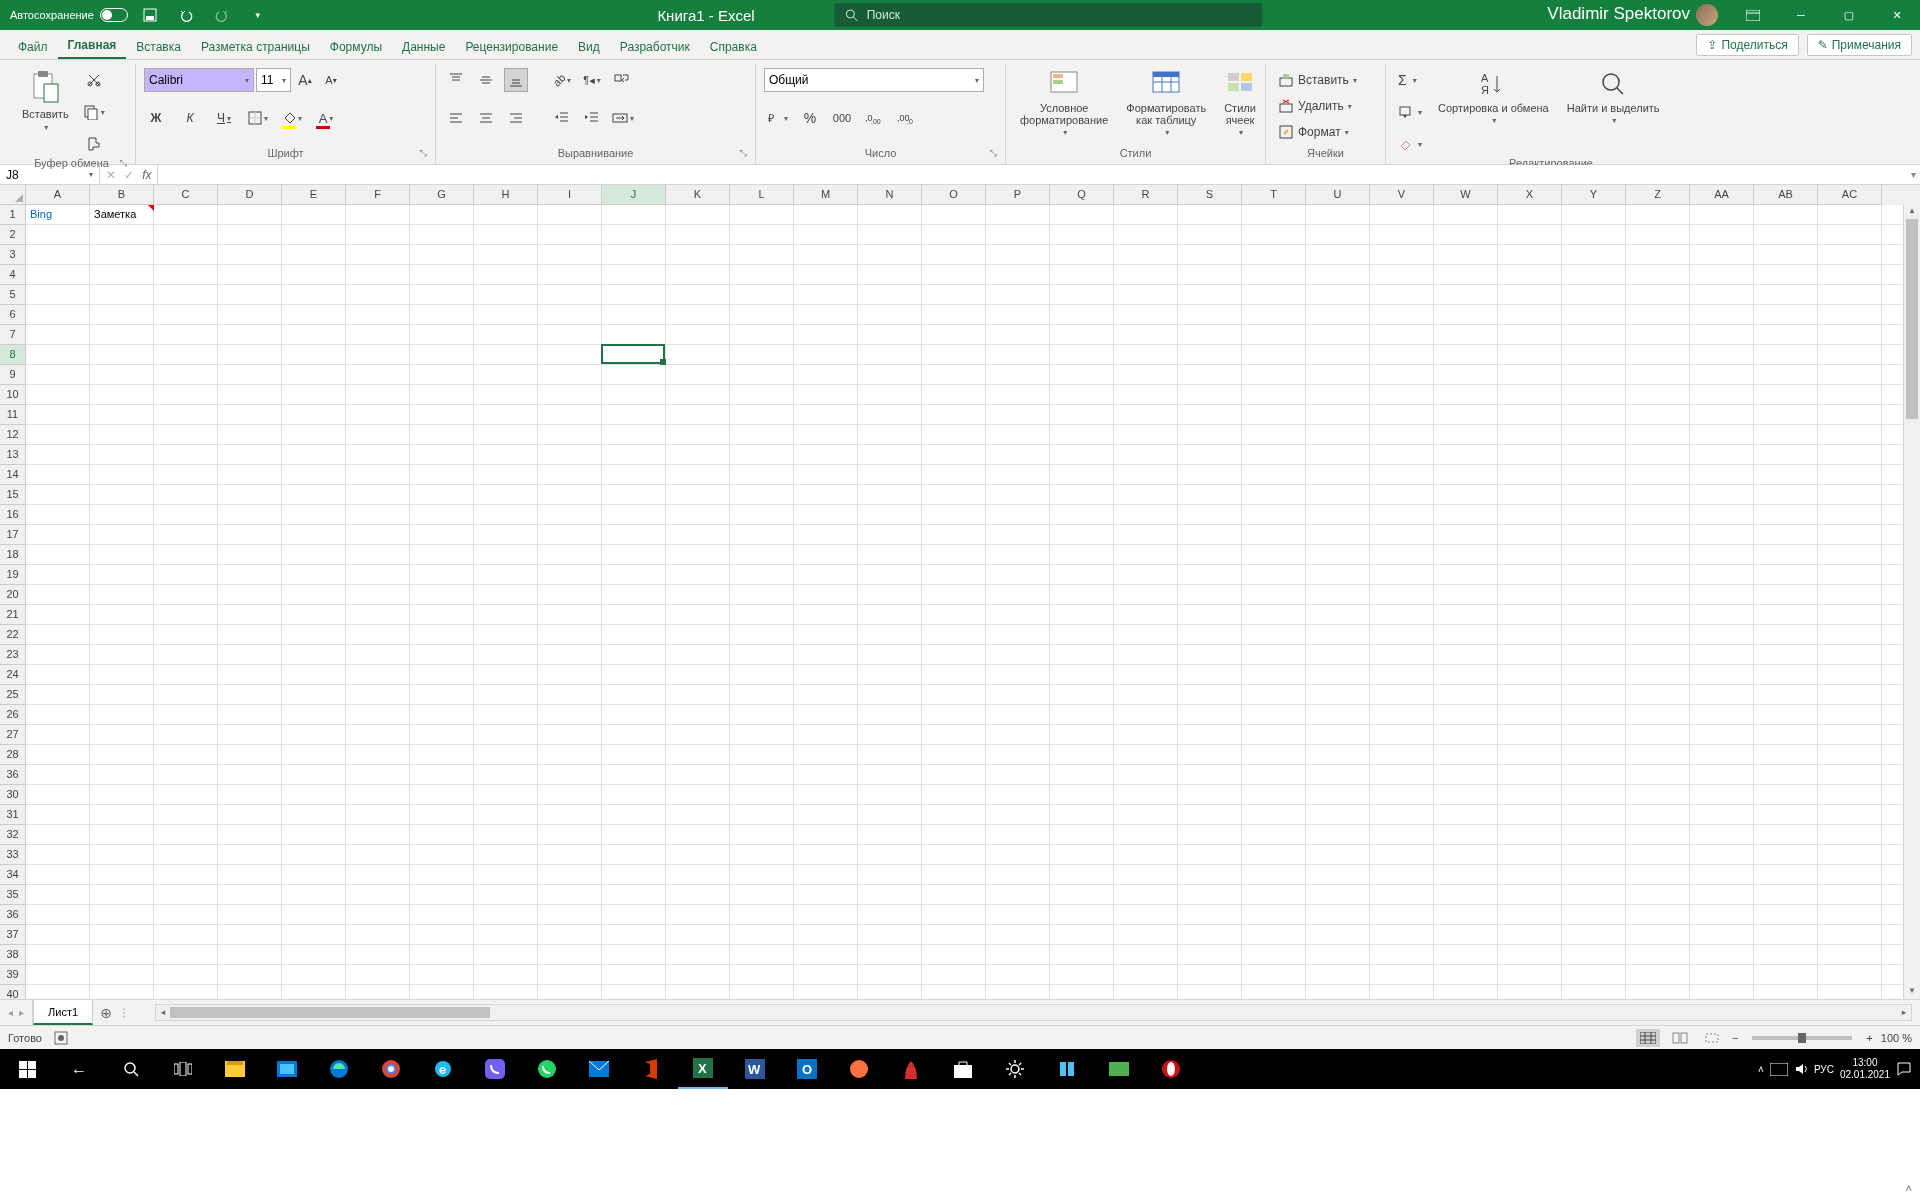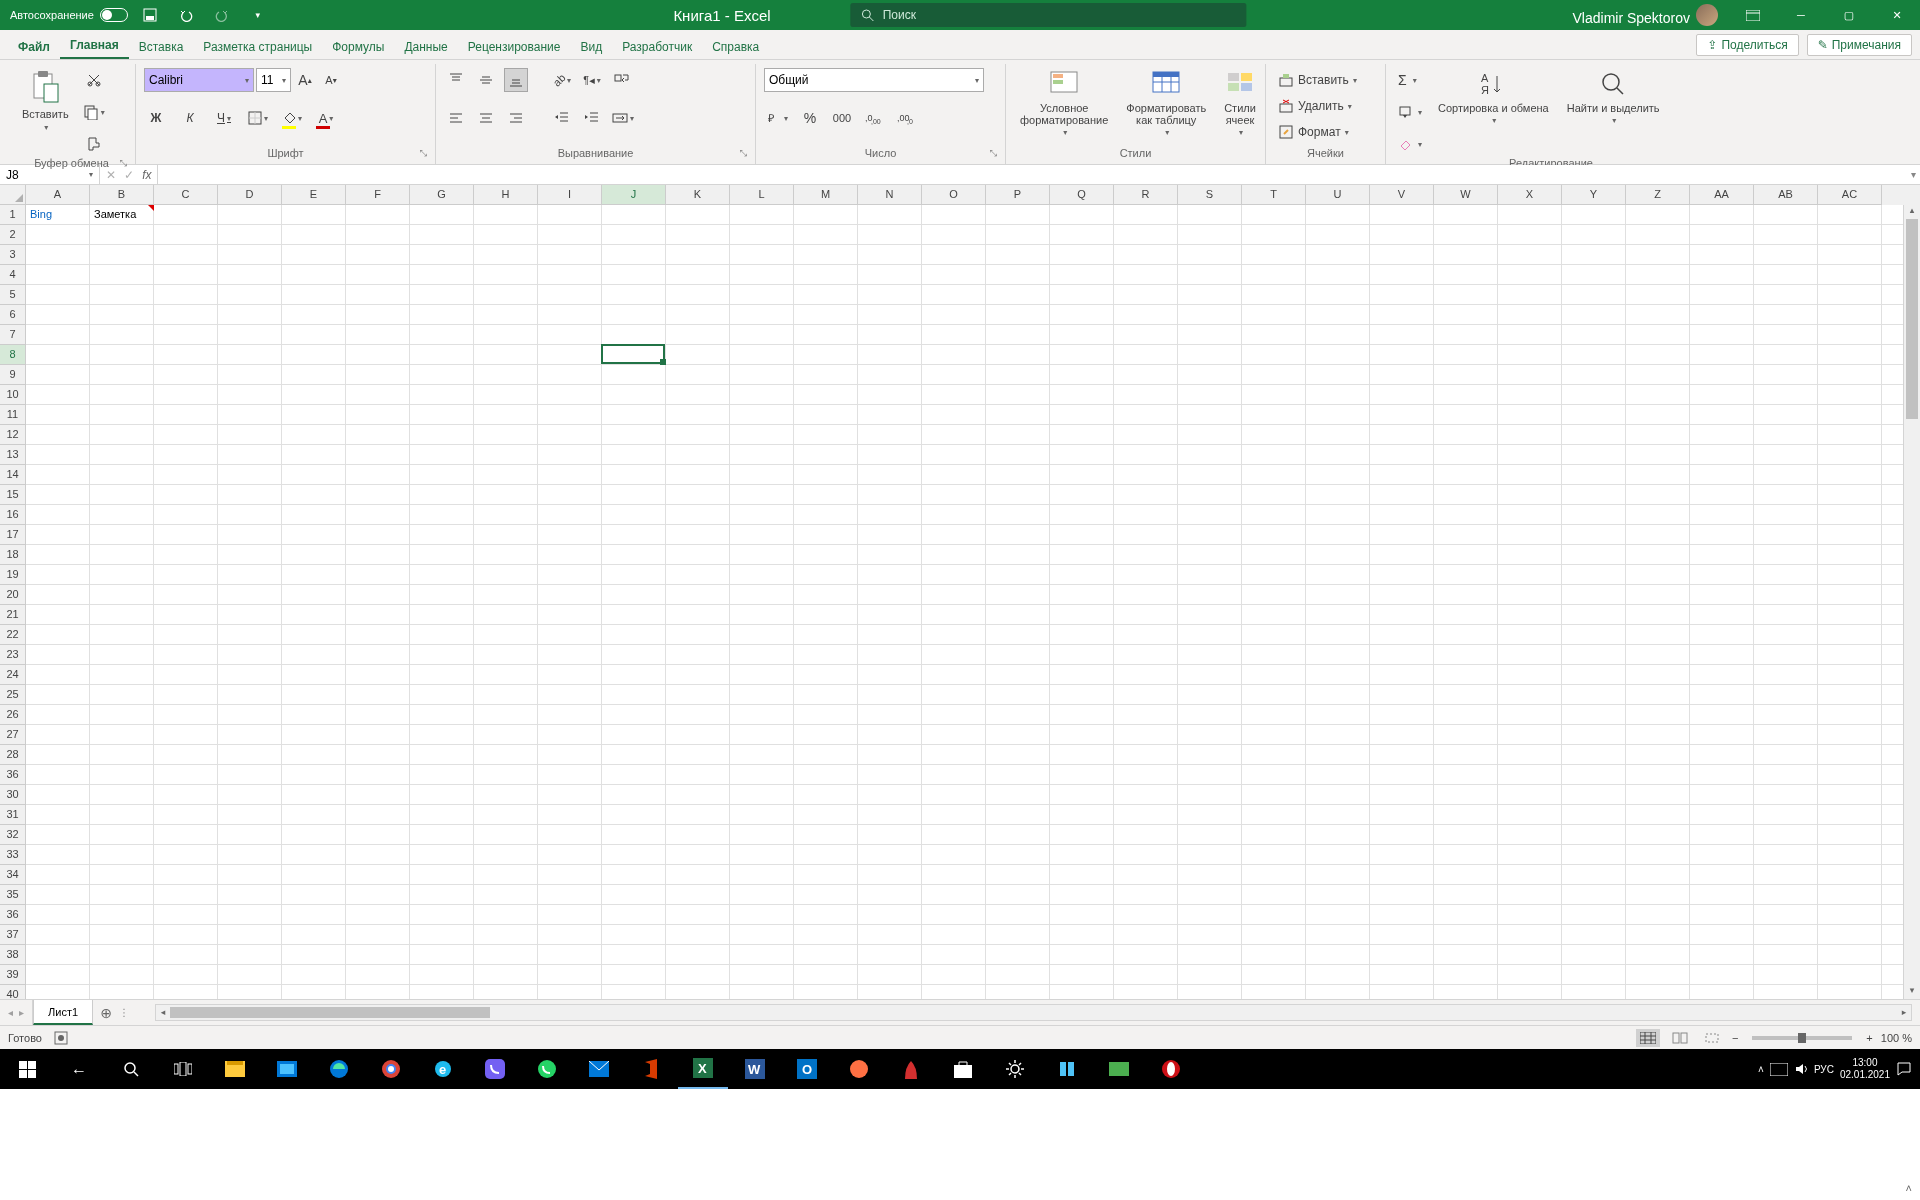--- a/index.html
+++ b/index.html
@@ -5,28 +5,28 @@
 * { margin:0; padding:0; box-sizing:border-box; font-family:"Segoe UI",Arial,sans-serif; }
 body { width:1920px; height:1200px; background:#fff; overflow:hidden; user-select:none; font-size:12px; }
 .titlebar { height:30px; background:#15803d; color:#fff; display:flex; align-items:center; position:relative; }
 .titlebar .left { display:flex; align-items:center; gap:8px; padding-left:10px; }
 .autosave { display:flex; align-items:center; gap:6px; font-size:11px; }
 .switch { width:28px; height:14px; border:1px solid #fff; border-radius:7px; position:relative; }
 .switch:before { content:""; position:absolute; left:1px; top:1px; width:10px; height:10px; background:#fff; border-radius:50%; }
 .tb-btn { width:28px; height:28px; display:flex; align-items:center; justify-content:center; cursor:pointer; }
 .title-center { position:absolute; left:50%; transform:translateX(-50%); display:flex; align-items:center; gap:80px; }
 .doc-title { font-size:15px; }
-.search-box { display:flex; align-items:center; gap:8px; background:#185c37; border:1px solid #185c37; border-radius:2px; height:24px; width:396px; padding:0 10px; color:#cde8d8; font-size:12px; }
+.search-box { display:flex; align-items:center; gap:8px; background:#185c37; border:1px solid #185c37; border-radius:2px; height:24px; width:428px; padding:0 10px; color:#cde8d8; font-size:12px; }
 .titlebar .right { position:absolute; right:0; display:flex; align-items:center; gap:2px; }
-.user { display:flex; align-items:flex-end; gap:6px; font-size:14px; margin-right:10px; }
+.user { display:flex; align-items:flex-start; gap:6px; font-size:17px; margin-right:10px; }
 .avatar { width:22px; height:22px; border-radius:50%; background:linear-gradient(135deg,#8a6d5a,#c9a77f); }
 .win-btn { width:46px; height:30px; display:flex; align-items:center; justify-content:center; cursor:pointer; font-size:11px; }
 .tab-row { height:30px; background:#f3f2f1; display:flex; align-items:flex-end; padding:0 8px; border-bottom:1px solid #d4d4d4; position:relative; }
 .tab { padding:6px 10px 5px; font-size:12px; color:#217346; cursor:pointer; }
-.tab.file { color:#217346; font-weight:bold; }
+.tab.file { color:#217346; font-weight:normal; }
 .tab.active { font-weight:600; border-bottom:2px solid #217346; color:#217346; }
 .ribbon-right { position:absolute; right:8px; top:4px; display:flex; gap:8px; }
 .share-btn { border:1px solid #c8c6c4; background:#fff; height:22px; padding:0 10px; font-size:12px; color:#217346; display:flex; align-items:center; gap:4px; cursor:pointer; border-radius:2px;}
 .ribbon { height:105px; background:#f3f2f1; border-bottom:1px solid #d4d4d4; display:flex; padding:4px 8px 0; }
 .group { border-right:1px solid #d4d4d4; padding:2px 8px 0; display:flex; flex-direction:column; justify-content:space-between; }
 .group-content { display:flex; align-items:flex-start; gap:6px; flex:1; padding-top:2px; }
 .group-label { text-align:center; font-size:11px; color:#666; height:18px; line-height:14px; position:relative;}
 .dlg-launcher { position:absolute; right:-2px; top:-2px; font-size:9px; color:#666; padding:2px;}
 .big-btn { display:flex; flex-direction:column; align-items:center; gap:2px; padding:2px 6px; cursor:pointer; color:#444;}
 .big-btn .lbl { font-size:11px; text-align:center; line-height:12px; }

